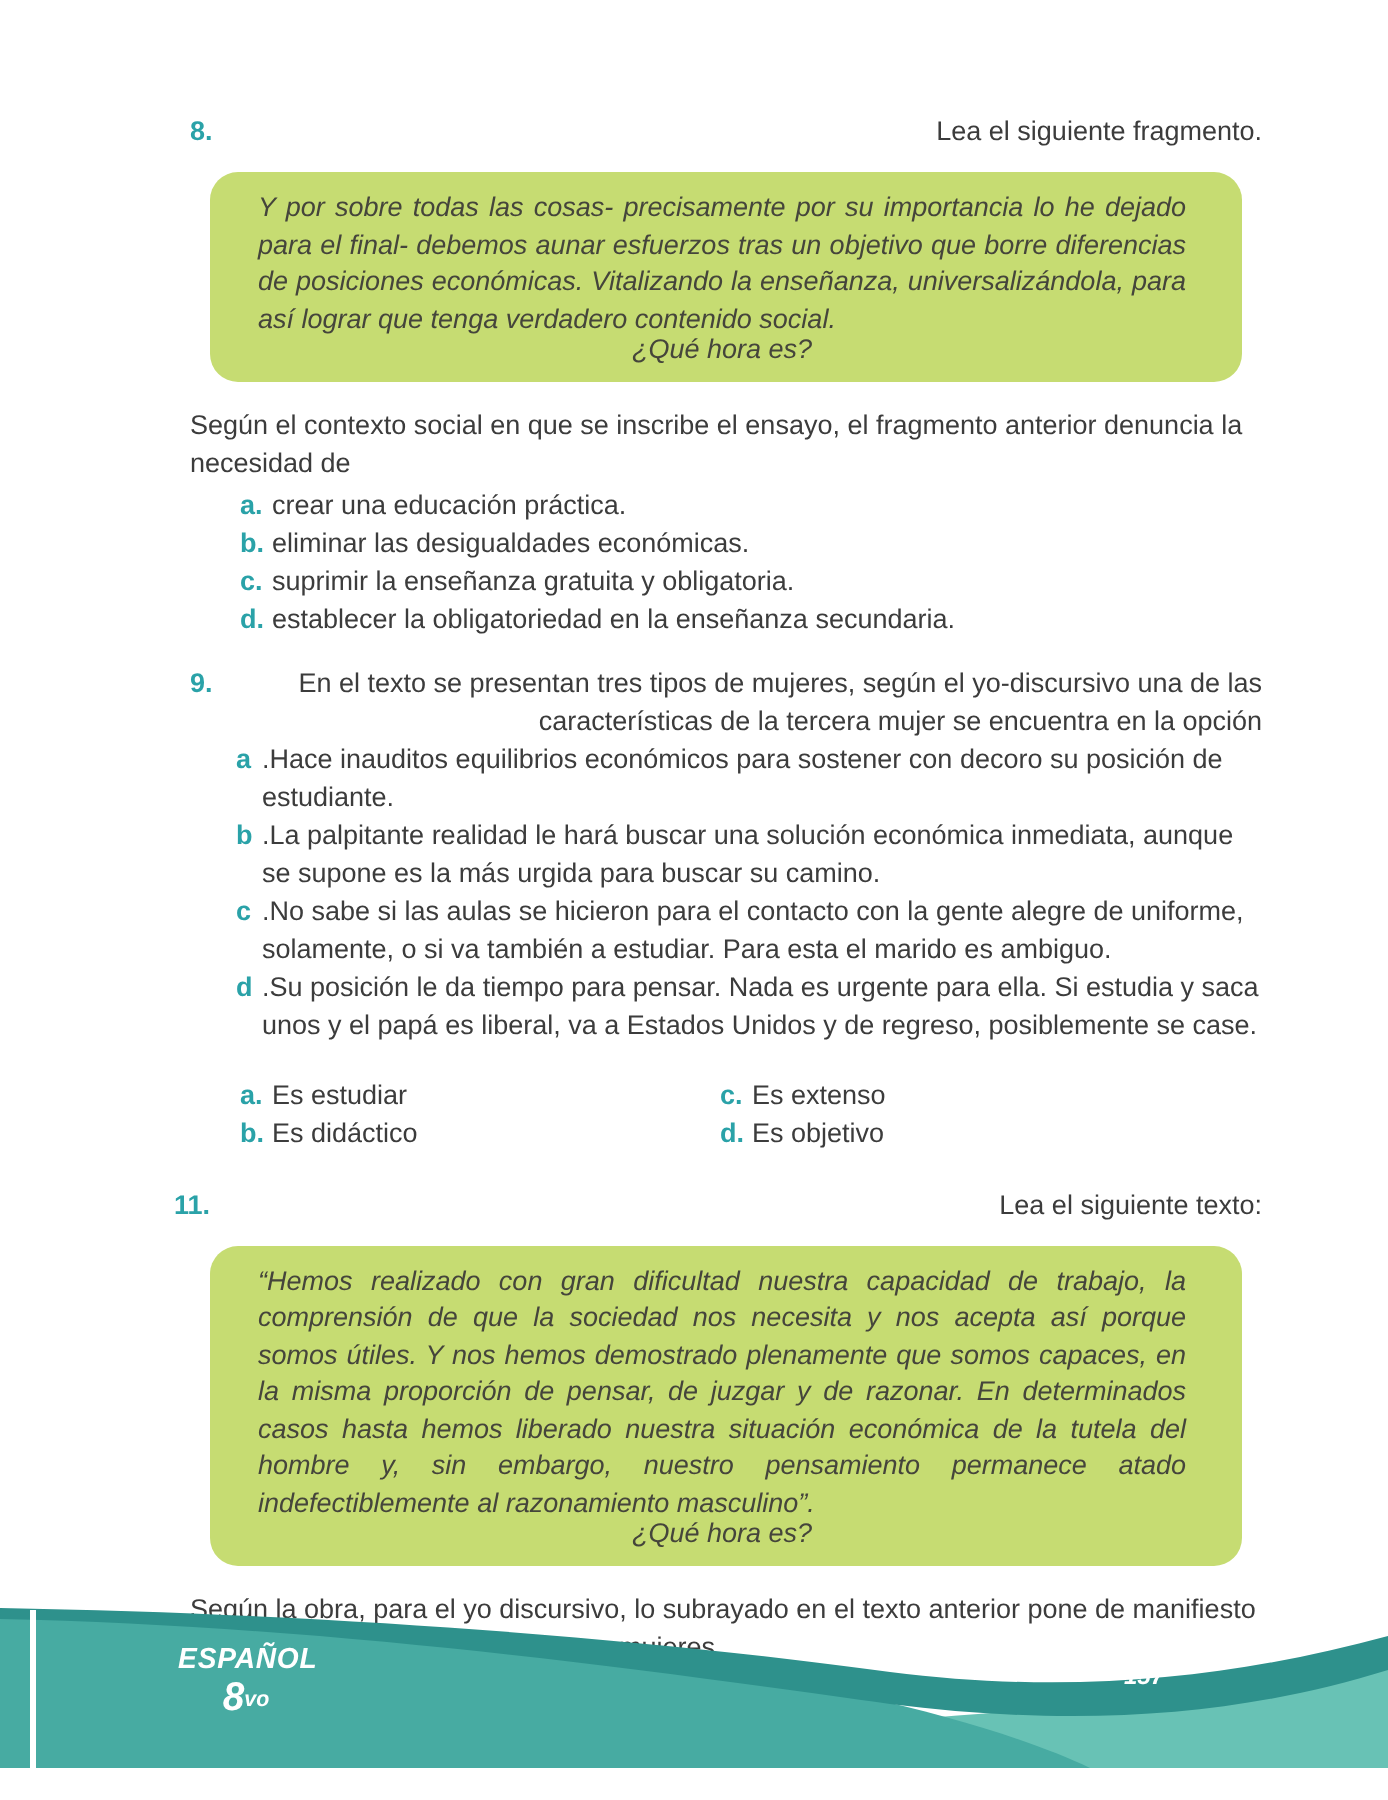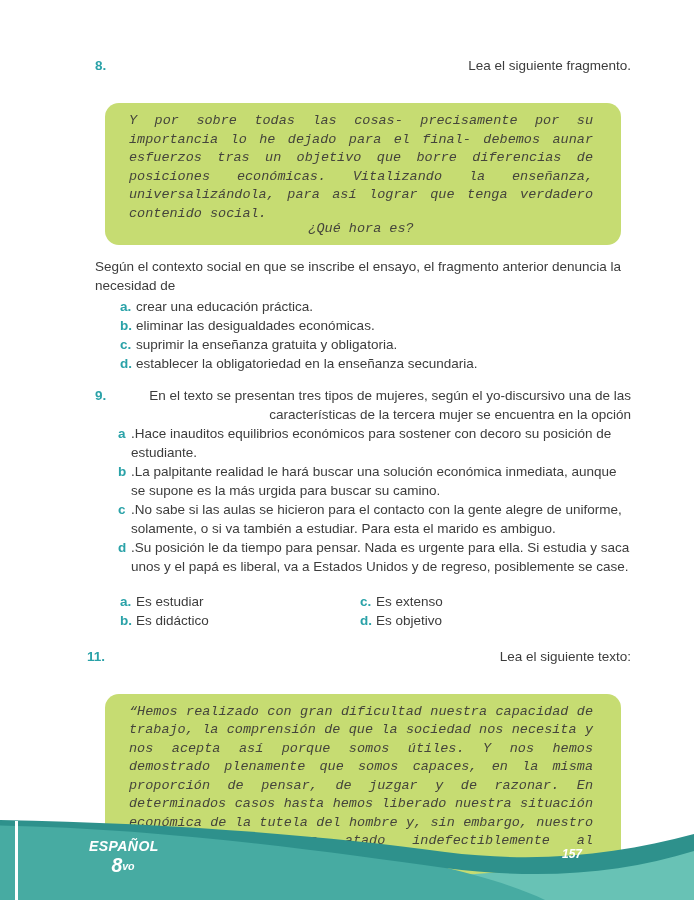--- a/index.html
+++ b/index.html
@@ -21,38 +21,38 @@
     padding-left:95px;padding-right:63px;
     font-size:13.5px;line-height:19px;
   }
   .q-section{margin-bottom:13px;}
   .q-head{display:flex;}
   .q-num{color:var(--accent);font-weight:bold;flex:0 0 18px;}
   .q-num.two-digit{margin-left:-8px;flex:0 0 26px;}
   .q-body{flex:1;text-align:right;}
   .quote-box{
     background:var(--quote-bg);border-radius:14px;
-    margin:28px 10px 12px 10px;
+    margin:11px 10px 12px 10px;
     padding:9px 28px 6px 24px;
     font-style:italic;color:var(--quote-text);
-    text-align:justify;line-height:18.5px;font-family:Liberation Mono, monospace;
+    text-align:justify;line-height:18.5px;
   }
   .quote-attr{text-align:center;margin-top:-3px;font-style:italic;}
   .stem{margin:0 0 2px 0;}
   .opts{margin-left:25px;}
   .opt{display:flex;}
   .opt .letter{color:var(--accent);font-weight:bold;flex:0 0 16px;}
   .opts9{margin-left:23px;}
   .opt9{display:flex;}
   .opt9 .letter{color:var(--accent);font-weight:bold;flex:0 0 9px;margin-right:4px;}
   .opt9 .opt-text{flex:1;}
   .opts-grid{margin-left:25px;display:grid;grid-template-columns:240px 1fr;}
   .blank{margin:0 3px;letter-spacing:0.5px;}
   
-  .footer{position:absolute;left:0;bottom:0;width:624px;height:82px;}
+  .footer{position:absolute;left:0;bottom:16px;width:624px;height:82px;}
   .footer svg{position:absolute;left:0;top:0;display:block;}
   .footer-line{position:absolute;left:15px;top:3px;bottom:0;width:2.5px;background:#ffffff;}
   .logo{
     position:absolute;left:88px;top:21px;width:70px;text-align:center;
     color:#ffffff;font-weight:bold;font-style:italic;line-height:1;
     transform:scaleX(0.97);
   }
   .logo-top{font-size:14.5px;letter-spacing:0.4px;}
   .logo-bottom{margin-top:1px;font-size:11px;}
   .logo-bottom .big8{font-size:20px;vertical-align:-2px;}

